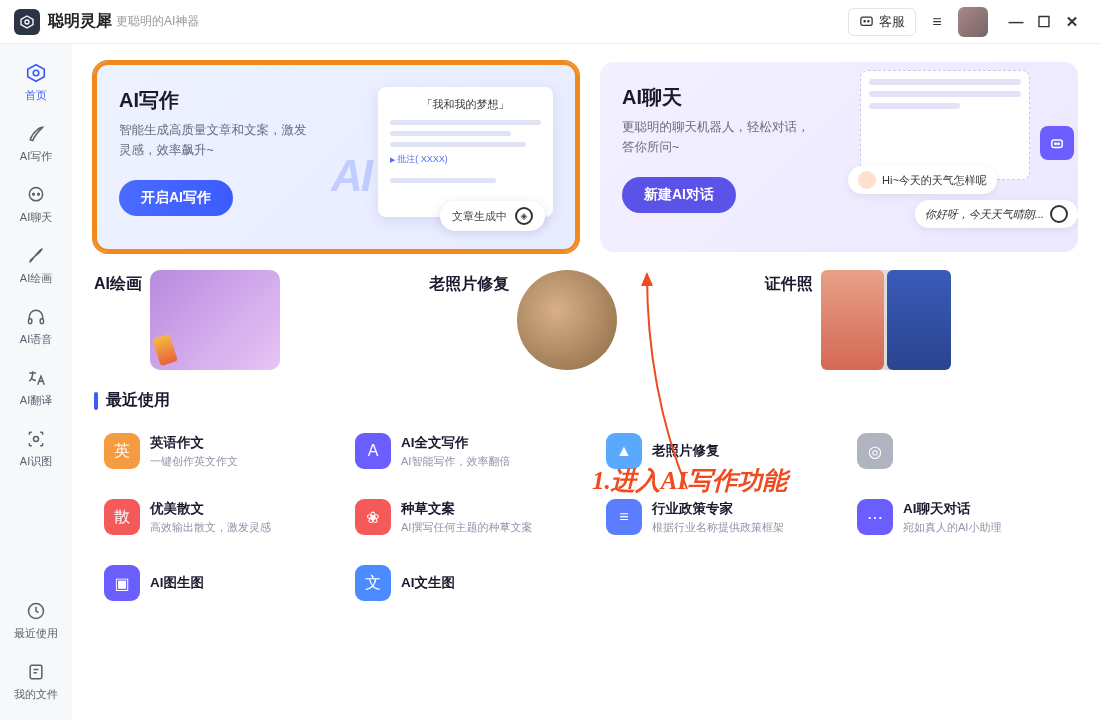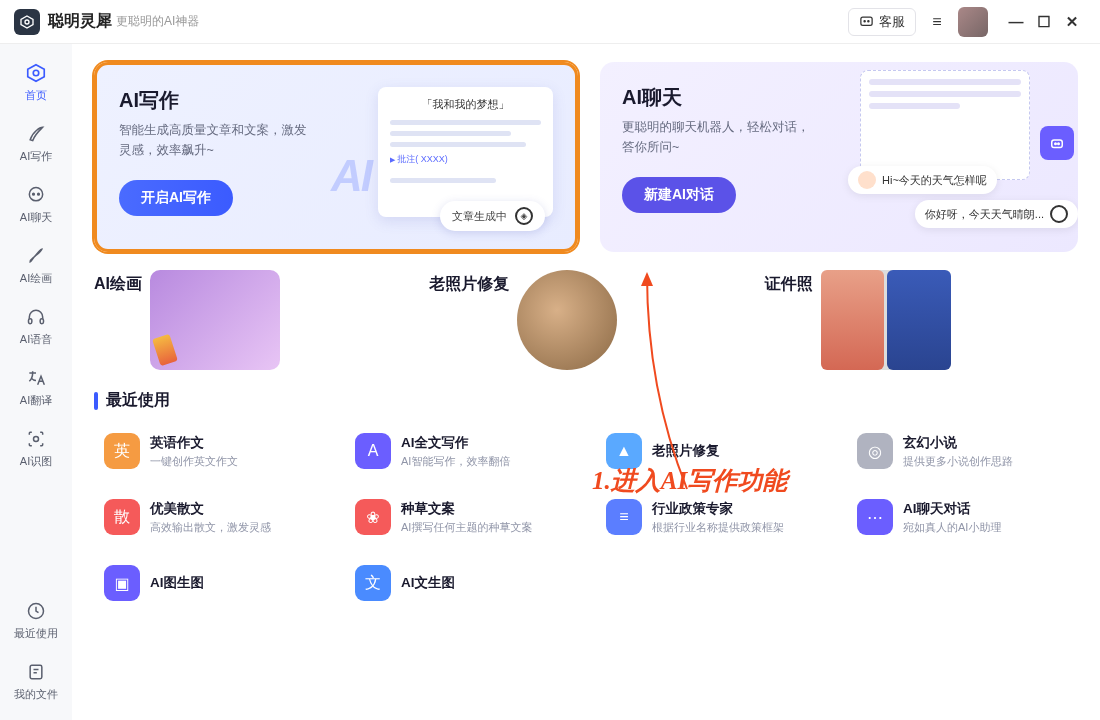--- a/index.html
+++ b/index.html
@@ -39,21 +39,21 @@
 .gen-chip { position:absolute; right:14px; bottom:2px; background:#fff; border-radius:16px; padding:6px 12px; font-size:11px; color:#444; box-shadow:0 2px 10px rgba(80,90,180,.2); display:flex; align-items:center; gap:8px; }
 .gen-chip .d { width:18px; height:18px; border:2px solid #333; border-radius:50%; display:flex; align-items:center; justify-content:center; font-size:9px; }
 .ai-watermark { position:absolute; left:-8px; bottom:32px; font-size:44px; font-weight:800; color:rgba(90,120,255,.28); letter-spacing:-2px; font-style:italic; }
 .chat-mock { position:absolute; right:8px; top:8px; width:210px; height:150px; }
 .chat-win { position:absolute; top:0; left:0; width:170px; height:110px; background:#fff; border:1px dashed #c5c8f0; border-radius:8px; padding:8px; }
 .chat-win .bar { height:6px; background:#e4e2f7; border-radius:3px; margin-bottom:6px; }
 .chat-win .bar.s { width:60%; }
 .chat-icon { position:absolute; right:-4px; top:56px; width:34px; height:34px; background:#6b5eff; border-radius:8px; display:flex; align-items:center; justify-content:center; color:#fff; }
 .bubble { position:absolute; background:#fff; border-radius:16px; padding:5px 10px; font-size:11px; color:#333; box-shadow:0 2px 8px rgba(0,0,0,.08); display:flex; align-items:center; gap:6px;text-align:right; }
 .bubble.b1 { top:96px; left:-12px; }
-.bubble.b2 { top:130px; right:-8px; }
+.bubble.b2 { top:130px; right:-8px;font-style:italic; }
 .bubble .av { width:18px; height:18px; border-radius:50%; background:#ffe0cc; }
 .bubble .av2 { width:18px; height:18px; border-radius:50%; border:2px solid #333; }
 .feat-row { display:flex; gap:22px; margin-bottom:20px; }
 .feat { flex:1; display:flex; align-items:flex-start; gap:8px; }
 .feat h3 { font-size:16px; font-weight:700; color:#1a1a2e; flex-shrink:0; padding-top:4px; }
 .feat-img { width:130px; height:100px; border-radius:10px; background:#ddd; flex-shrink:0; }
 .fi-paint { background:linear-gradient(135deg,#b88adf,#e8c5f5); position:relative; overflow:hidden; }
 .fi-paint::after { content:""; position:absolute; left:6px; bottom:6px; width:18px; height:28px; background:linear-gradient(#f5b942,#e8633c); border-radius:3px; transform:rotate(-18deg); }
 .fi-photo { background:radial-gradient(circle at 40% 40%,#d8b088,#8a6844); border-radius:50%; width:100px; height:100px; }
 .fi-ocr { background:#f0f1f7; display:flex; align-items:center; justify-content:center; }
@@ -279,24 +279,20 @@
           </div>
         </div>
         <div class="tool">
           <div class="tool-ico" style="background:#5aa9ff">▲</div>
   <div class="tool-txt">
             <div class="tt">老照片修复</div>
           </div>
         </div>
         <div class="tool">
           <div class="tool-ico" style="background:#b0b3c0">◎</div>
-  <div class="tool-txt">
-            <div class="tt">玄幻小说</div>
-            <div class="st">提供更多小说创作思路</div>
-          </div>
         </div>
         <div class="tool">
           <div class="tool-ico" style="background:#f55a5a">散</div>
   <div class="tool-txt">
             <div class="tt">优美散文</div>
             <div class="st">高效输出散文，激发灵感</div>
           </div>
         </div>
         <div class="tool">
           <div class="tool-ico" style="background:#f55a5a">❀</div>

